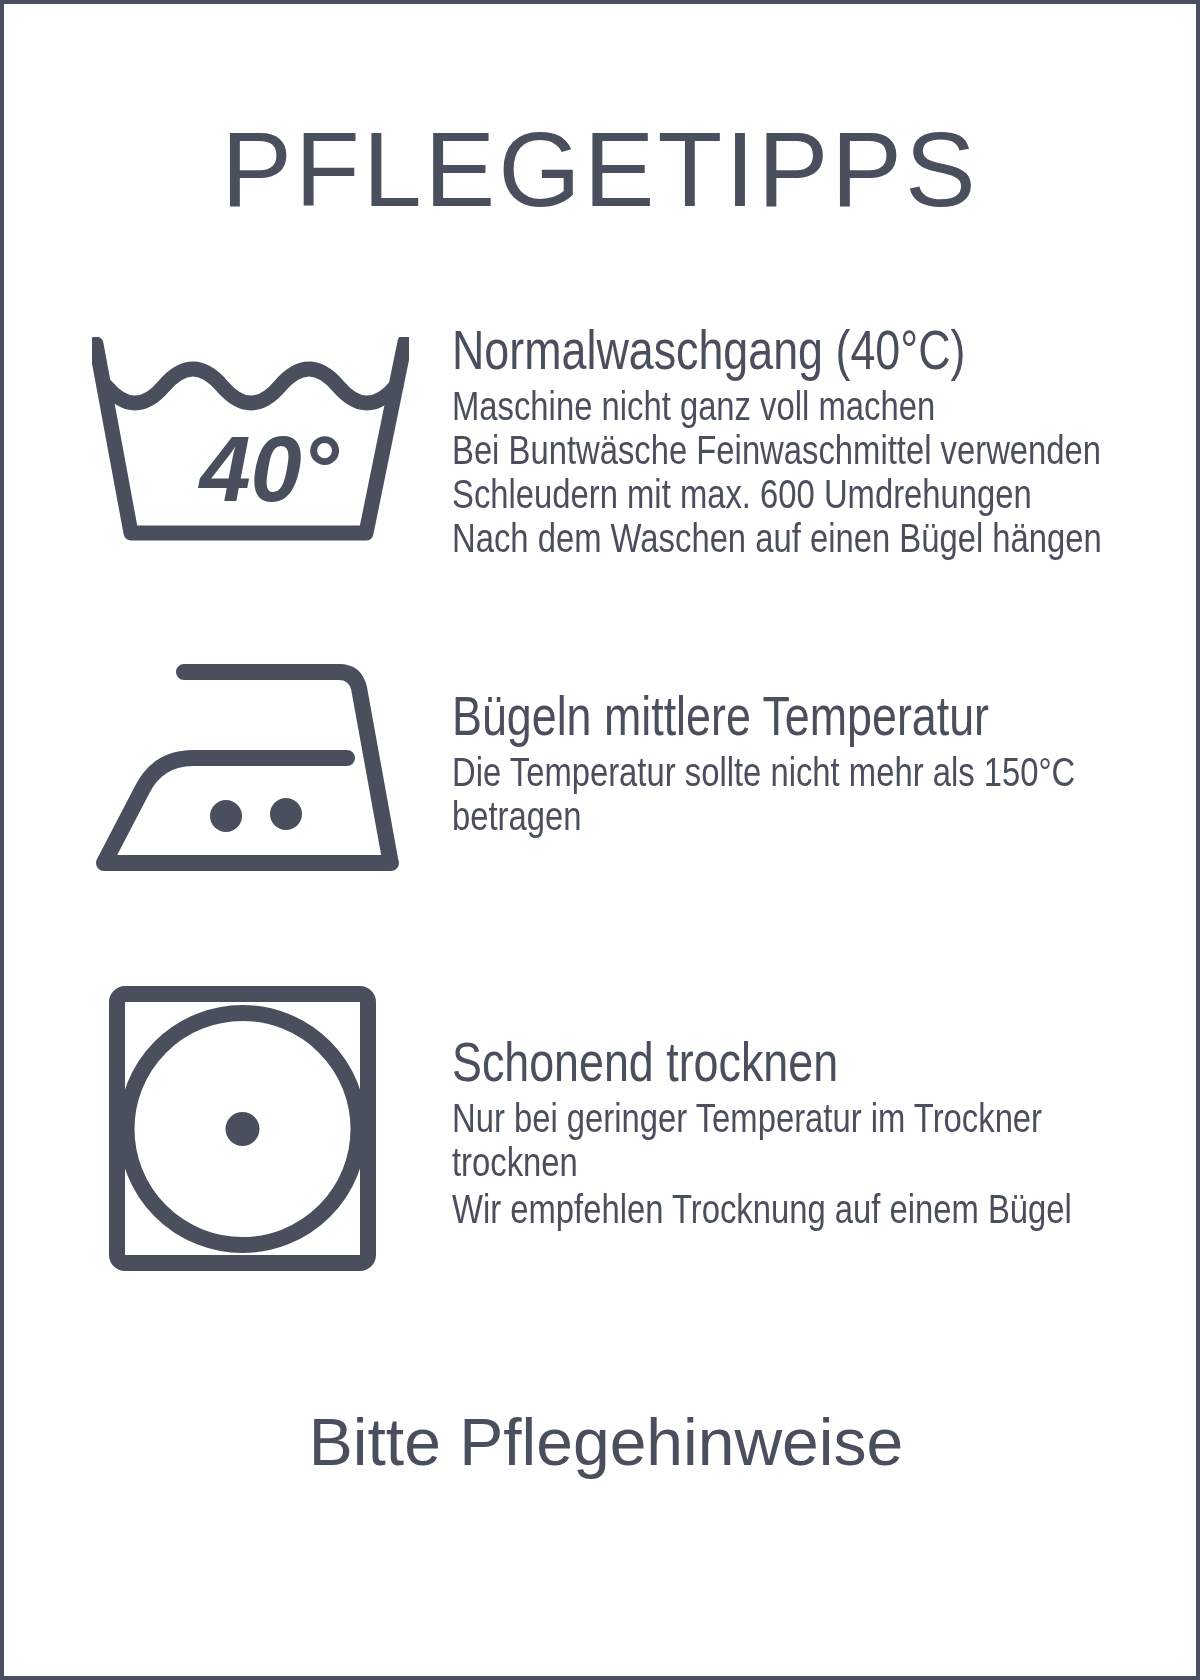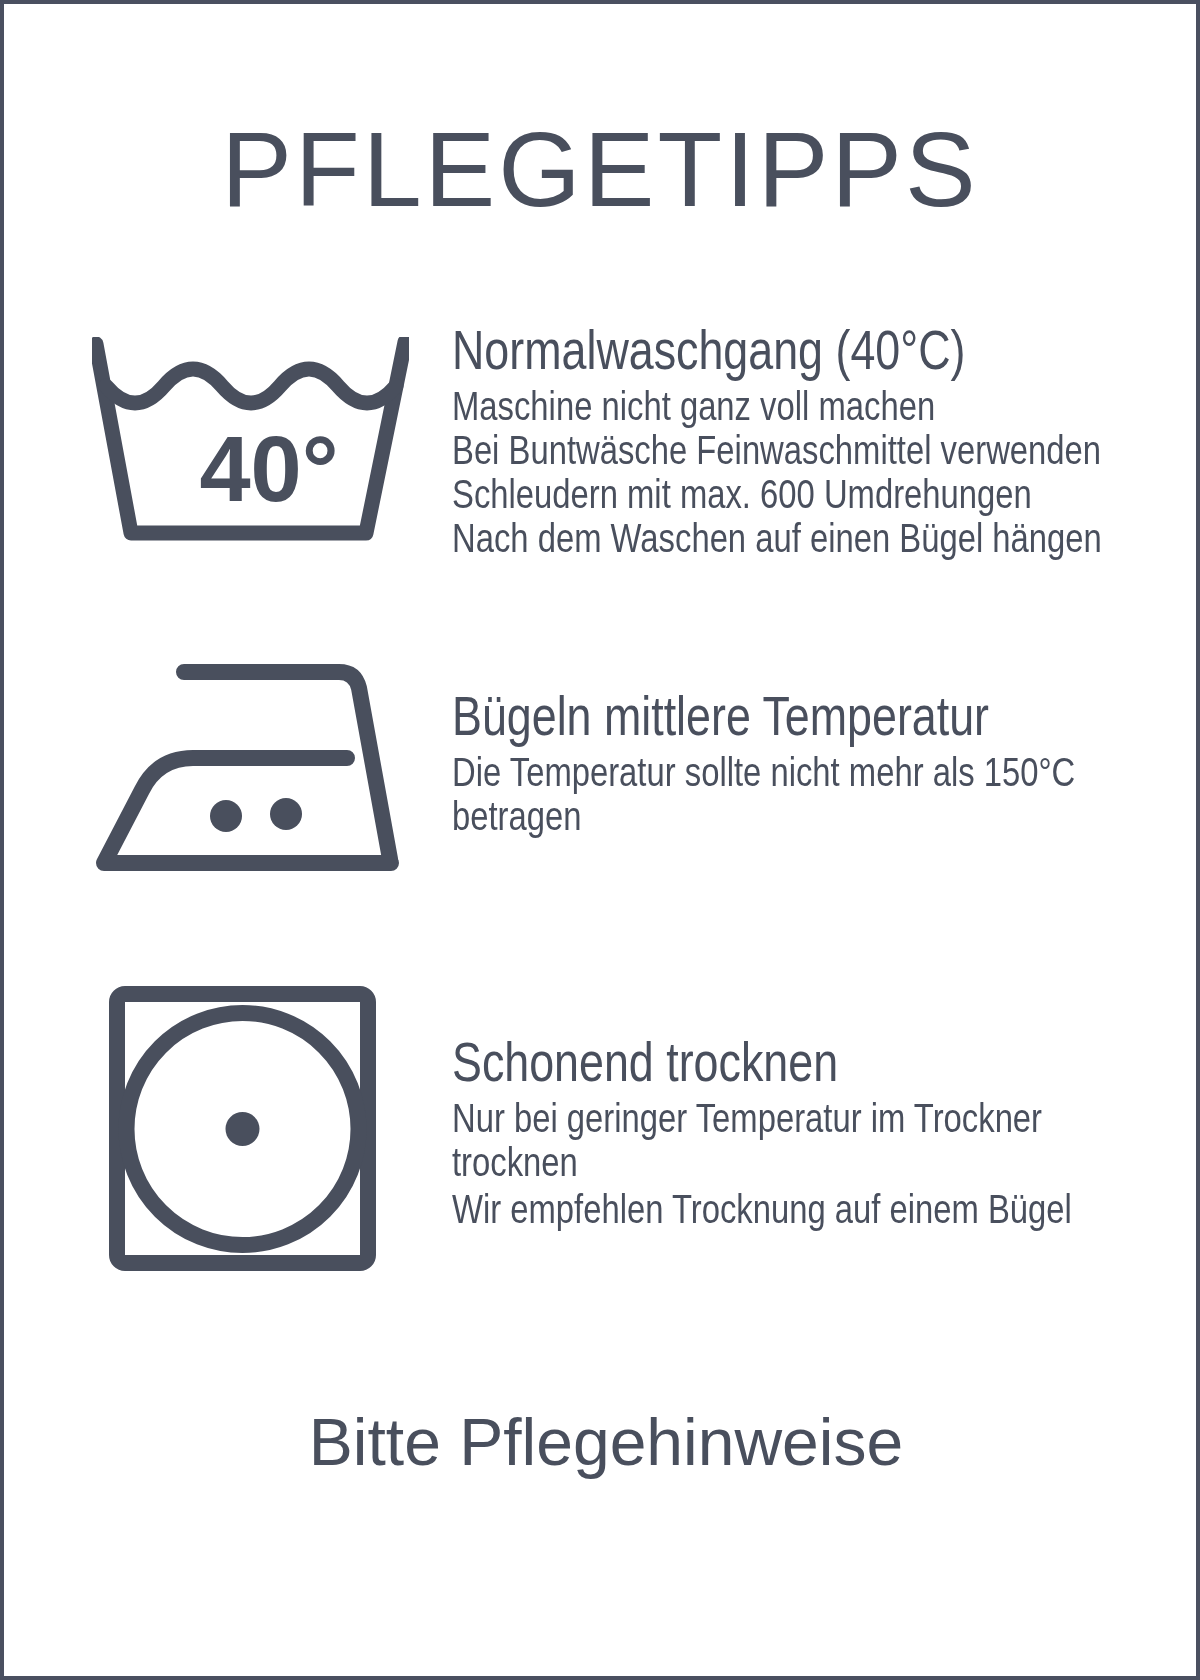--- a/index.html
+++ b/index.html
@@ -12,21 +12,21 @@
     overflow:hidden;
     font-family:"Liberation Sans", sans-serif;
     color:#494F5D;
   }
   .title {
     position:absolute; top:112px; left:0; width:100%;
     margin:0; text-align:center;
     font-size:106px; font-weight:400; letter-spacing:3px;
     line-height:1; white-space:nowrap;
   }
-  .icon-box { position:absolute; }
+  .icon-box { position:absolute;font-style:italic; }
   .icon-box svg { display:block; width:100%; height:100%; }
   .icon-stroke { fill:none; stroke:#494F5D; stroke-linecap:round; stroke-linejoin:round; }
   .icon-fill { fill:#494F5D; stroke:none; }
   .wash-box  { left:88px;  top:333px; width:317px; height:206px; }
   .iron-box  { left:85px;  top:658px; width:315px; height:212px; }
   .dry-box   { left:105px; top:982px; width:267px; height:285px; }
   .textcol {
     position:absolute; left:448px;
     transform:scaleX(0.8); transform-origin:left top;
     white-space:nowrap;

